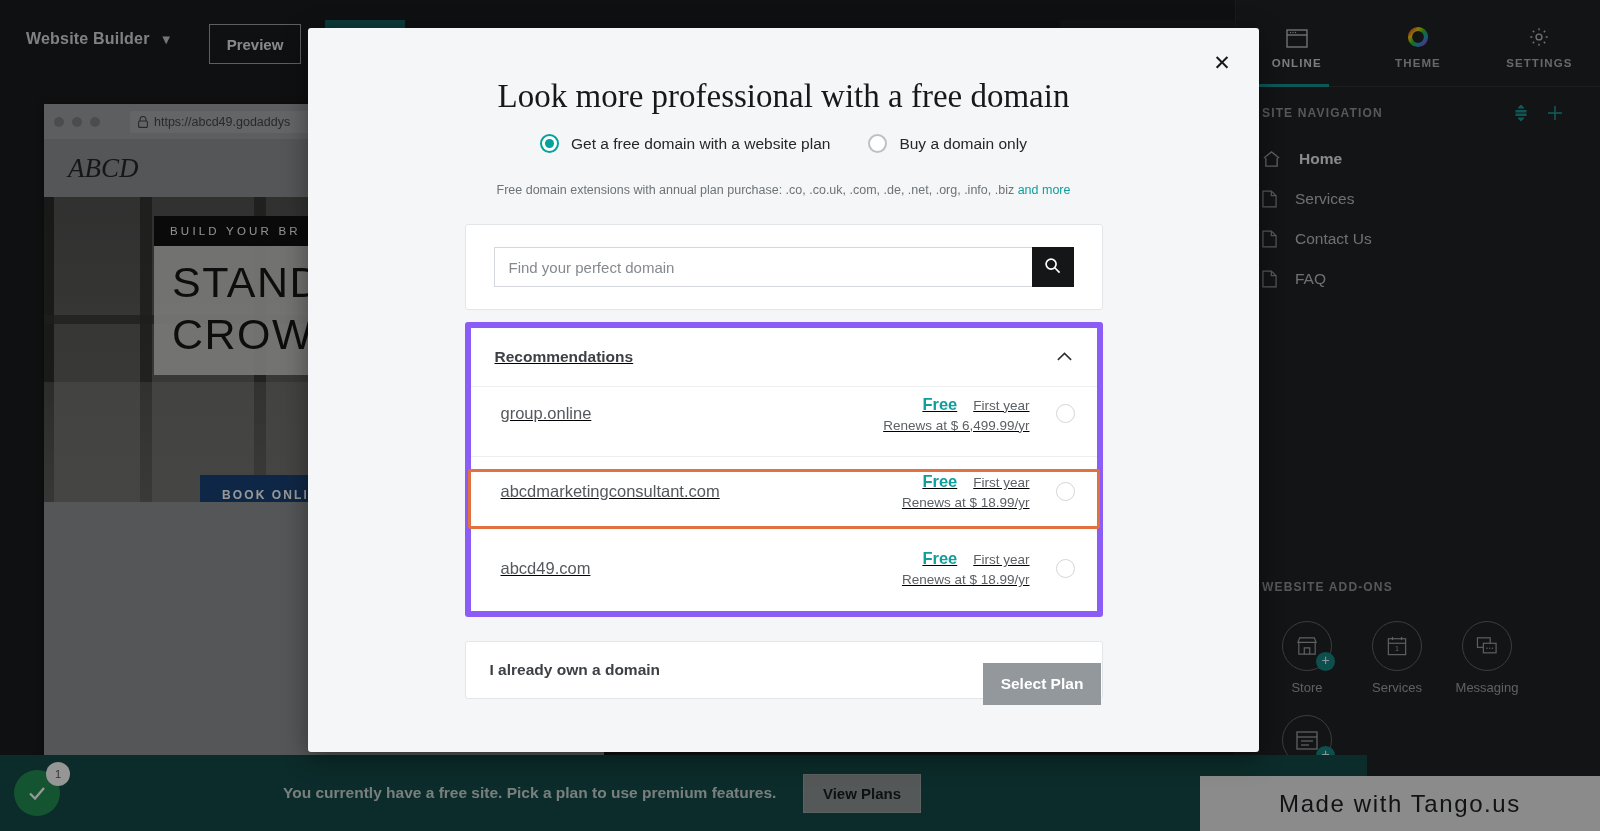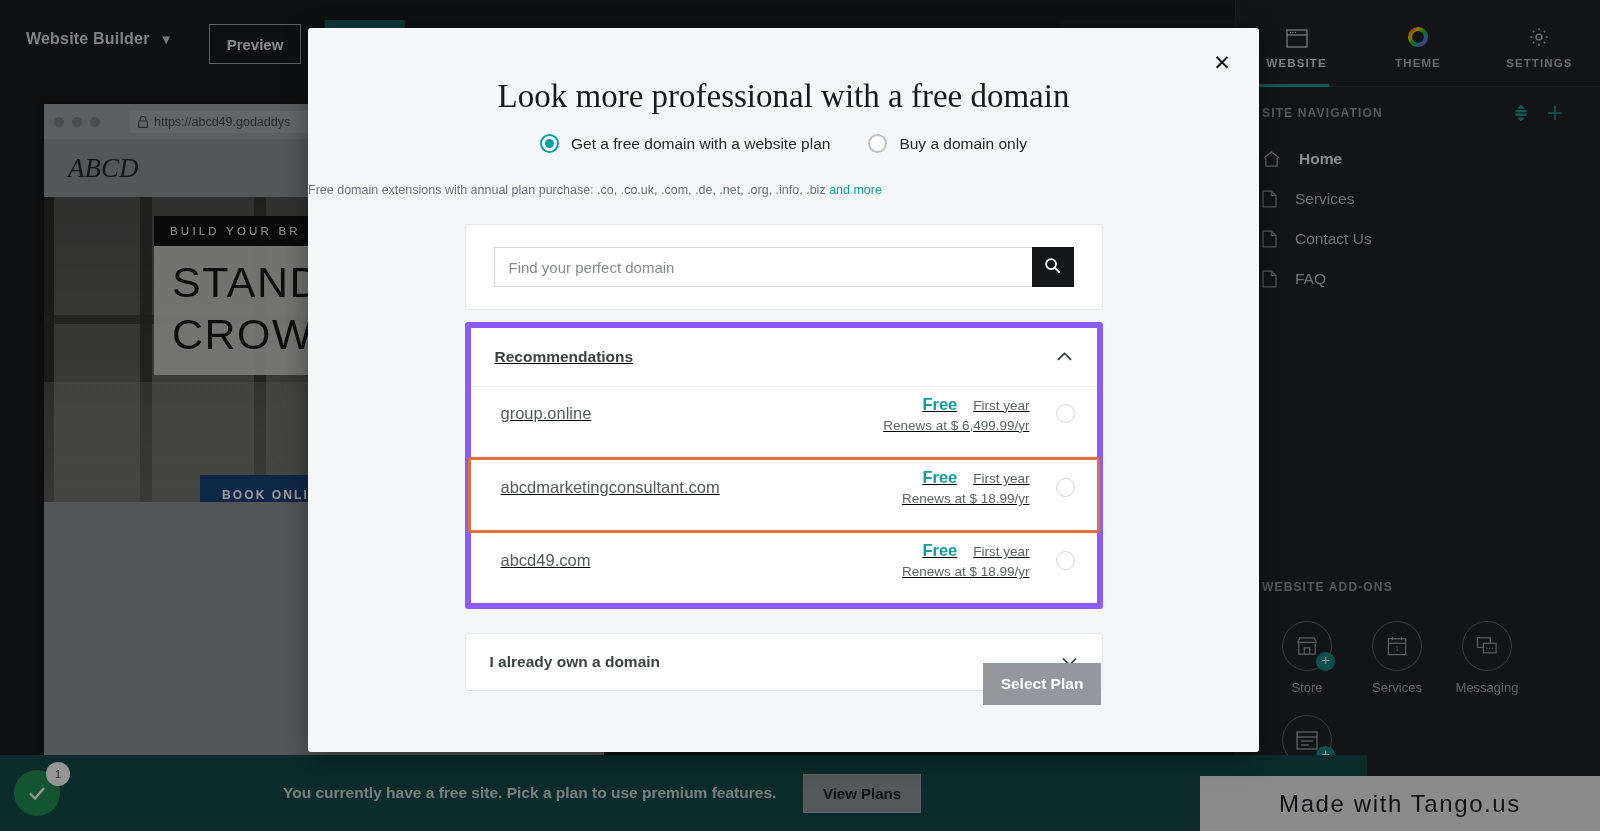--- a/index.html
+++ b/index.html
@@ -373,21 +373,21 @@
   }
   .radio.on { border-color: #05a19c; }
   .radio.on::after {
     content: "";
     width: 9px; height: 9px;
     border-radius: 50%;
     background: #05a19c;
   }
   #ext-note {
     margin-top: 30px;
-    text-align: left;
+    text-align: center;
     color: #6d7377;
     font-size: 12.5px;
   }
   #ext-note .more { color: #0f9e9b; }
 
   #search-card {
     margin: 27px auto 0 auto;
     width: 638px;
     background: #fff;
     border: 1px solid #e3e6e9;
@@ -440,22 +440,22 @@
     display: flex; align-items: center;
     padding: 0 22px 16px 30px;
     border-bottom: 1px solid #eceef0;
     box-sizing: border-box;
     position: relative;
   }
   .dom-row:last-child { border-bottom: none; }
   .dom-row.highlight {
     border: 3px solid #e2713f;
     border-radius: 3px;
-    height: 76px;
-    margin: 0 -3px;
+    height: 60px;
+    margin: 12px -3px;
     background: #fff;
   }
   .dom-name {
     flex: 1;
     color: #55595d;
     font-size: 16.5px;
   }
   .dom-price { text-align: right; margin-right: 26px; }
   .dom-price .top {
     display: flex; align-items: baseline; justify-content: flex-end; gap: 16px;
@@ -554,21 +554,21 @@
       <div class="sb-tab active">
         <span class="ic">
           <svg width="22" height="19" viewBox="0 0 22 19">
               <rect x="1" y="1" width="20" height="17" fill="none" stroke="#b9bdc1" stroke-width="1.4"></rect>
               <line x1="1" y1="6" x2="21" y2="6" stroke="#b9bdc1" stroke-width="1.4"></line>
               <circle cx="4.5" cy="3.5" r="0.7" fill="#b9bdc1"></circle>
               <circle cx="7" cy="3.5" r="0.7" fill="#b9bdc1"></circle>
               <circle cx="9.5" cy="3.5" r="0.7" fill="#b9bdc1"></circle>
             </svg>
         </span>
-        <span>WEBSITE</span>
+        <span>ONLINE</span>
       </div>
       <div class="sb-tab">
         <span class="ic">
           <svg width="22" height="22" viewBox="0 0 22 22">
             <defs>
                 <linearGradient id="g1" x1="0" y1="0" x2="1" y2="1">
                   <stop offset="0" stop-color="#e33"></stop>
                   <stop offset=".25" stop-color="#ec0"></stop>
                   <stop offset=".5" stop-color="#2b2"></stop>
                   <stop offset=".75" stop-color="#29c"></stop>

